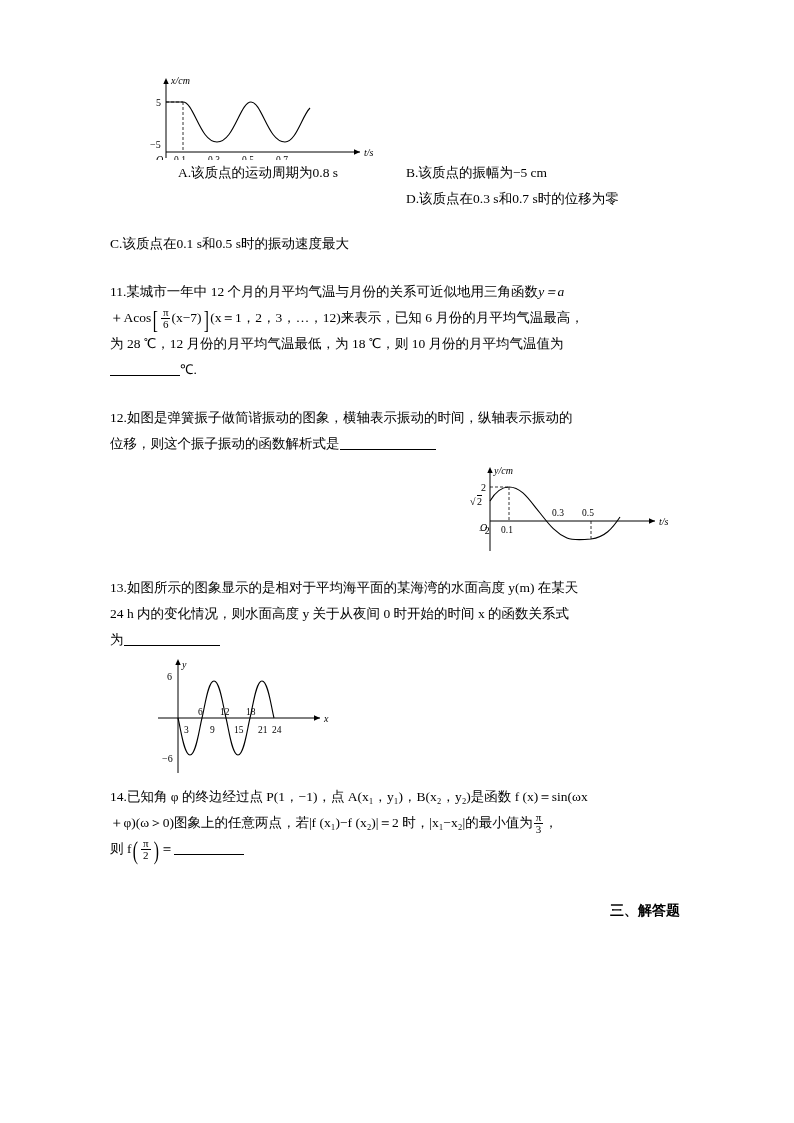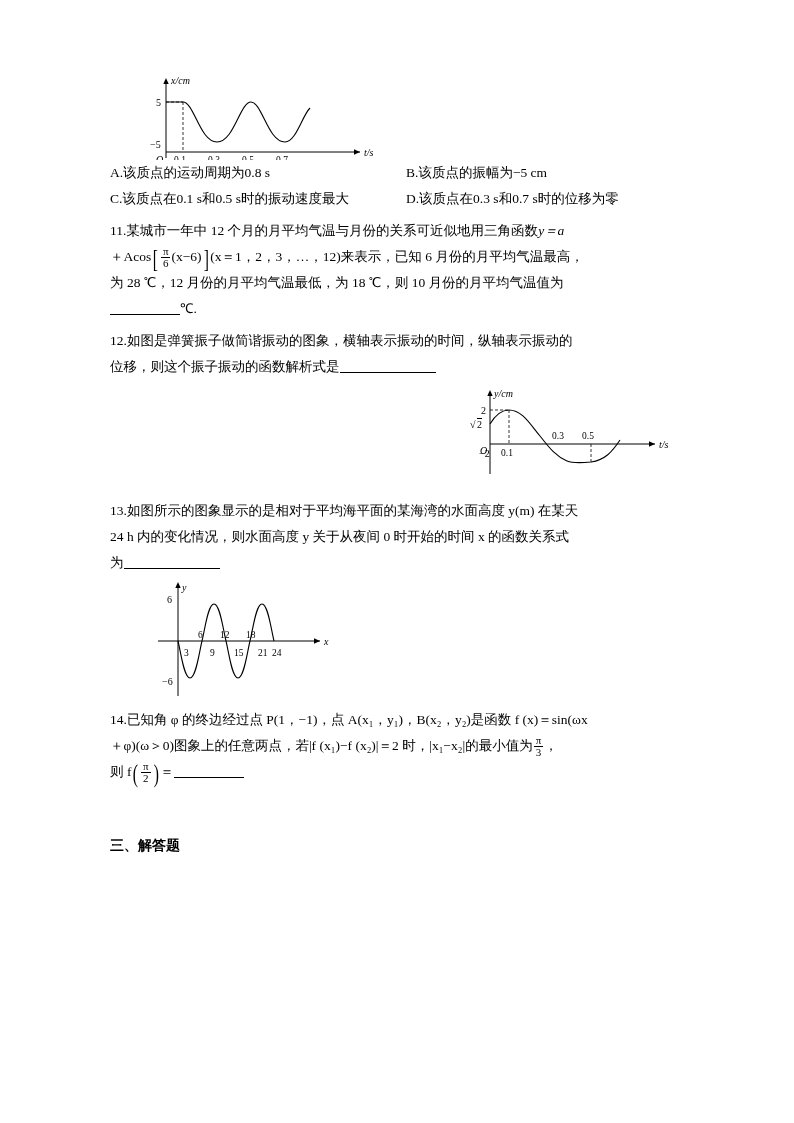--- a/index.html
+++ b/index.html
@@ -25,30 +25,30 @@
   .line{
     font-size:13.5px;
     line-height:26px;
     margin:0;
   }
   .opts{
     display:flex;
     font-size:13.5px;
     line-height:26px;
   }
-  .optA{width:296px;}
-  .optC{width:296px;}
+  .optA{width:296px;text-align:center;}
+  .optC{width:296px;margin-top:45px;}
   .section-head{
     font-size:14px;
     font-weight:bold;
     margin-top:12px;
     margin-bottom:2px;
     font-family:"Liberation Sans", sans-serif;
   }
-  .q{margin-top:6px;}
+  .q{margin-top:22px;}
   .blank{
     display:inline-block;
     border-bottom:1px solid #000;
     height:14px;
     vertical-align:-2px;
   }
   .b-md{width:70px;}
   .b-lg{width:96px;}
   i.v{font-family:"Liberation Serif", serif; font-style:italic;}
   .frac{
@@ -112,21 +112,21 @@
     </div>
     <div class="opts">
       <div class="optC">C.该质点在0.1 s和0.5 s时的振动速度最大</div>
       <div>D.该质点在0.3 s和0.7 s时的位移为零</div>
     </div>
 
 
     <div class="q">
       <div class="line"><span>11.某城市一年中 12 个月的月平均气温与月份的关系可近似地用三角函数</span><i class="v">y＝a</i></div>
       <div class="line">
-        <span>＋Acos</span><span class="bigbr">[</span><span class="frac"><span class="num">π</span><span class="den">6</span></span><span>(x−6)</span><span class="bigbr">]</span><span>(x＝1，2，3，…，12)来表示，已知 6 月份的月平均气温最高，</span>
+        <span>＋Acos</span><span class="bigbr">[</span><span class="frac"><span class="num">π</span><span class="den">6</span></span><span>(x−7)</span><span class="bigbr">]</span><span>(x＝1，2，3，…，12)来表示，已知 6 月份的月平均气温最高，</span>
       </div>
       <div class="line"><span>为 28 ℃，12 月份的月平均气温最低，为 18 ℃，则 10 月份的月平均气温值为</span></div>
       <div class="line"><span class="blank b-md"></span><span>℃.</span></div>
     </div>
 
     <div class="q" style="">
       <div class="line"><span>12.如图是弹簧振子做简谐振动的图象，横轴表示振动的时间，纵轴表示振动的</span></div>
       <div class="line"><span>位移，则这个振子振动的函数解析式是</span><span class="blank b-lg"></span></div>
       <div class="q12-wrap">
         <div class="q12-graph graph">
@@ -201,16 +201,16 @@
         </svg>
       </div>
     </div>
 
     <div class="q" style="margin-top:4px;">
       <div class="line"><span>14.已知角 φ 的终边经过点 P(1，−1)，点 A(x₁，y₁)，B(x₂，y₂)是函数 f (x)＝sin(ωx</span></div>
       <div class="line"><span>＋φ)(ω＞0)图象上的任意两点，若|f (x₁)−f (x₂)|＝2 时，|x₁−x₂|的最小值为</span><span class="frac"><span class="num">π</span><span class="den">3</span></span><span>，</span></div>
       <div class="line"><span>则 f</span><span class="bigbr">(</span><span class="frac"><span class="num">π</span><span class="den">2</span></span><span class="bigbr">)</span><span>＝</span><span class="blank b-md"></span></div>
     </div>
 
-    <div class="section-head" style="margin-top:52px;">三、解答题</div>
+    <div class="section-head" style="margin-top:40px;text-align:right;">三、解答题</div>
 
   </div>
 </div>
 
 </body></html>

